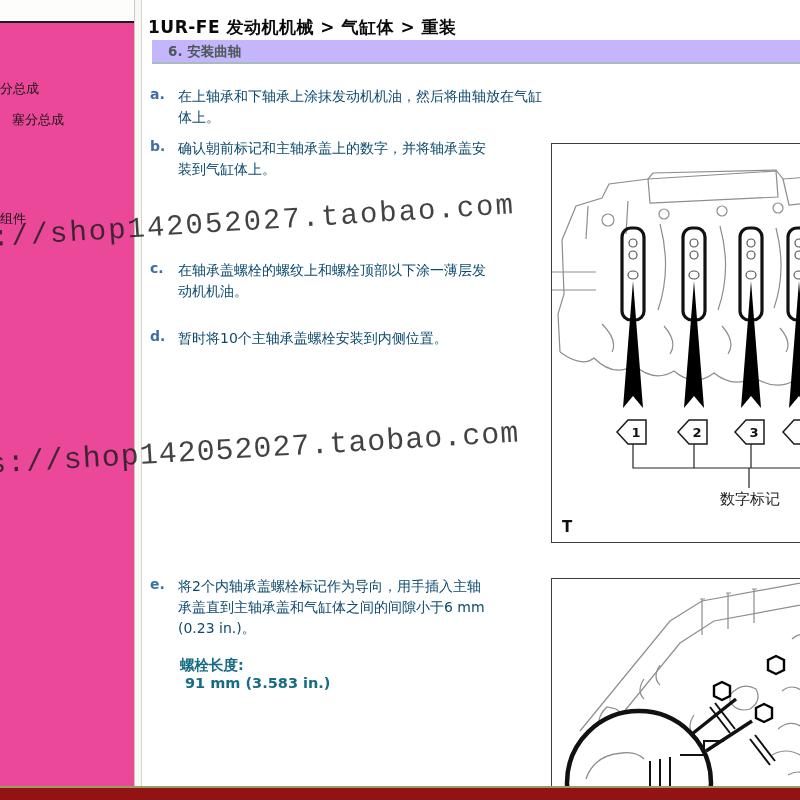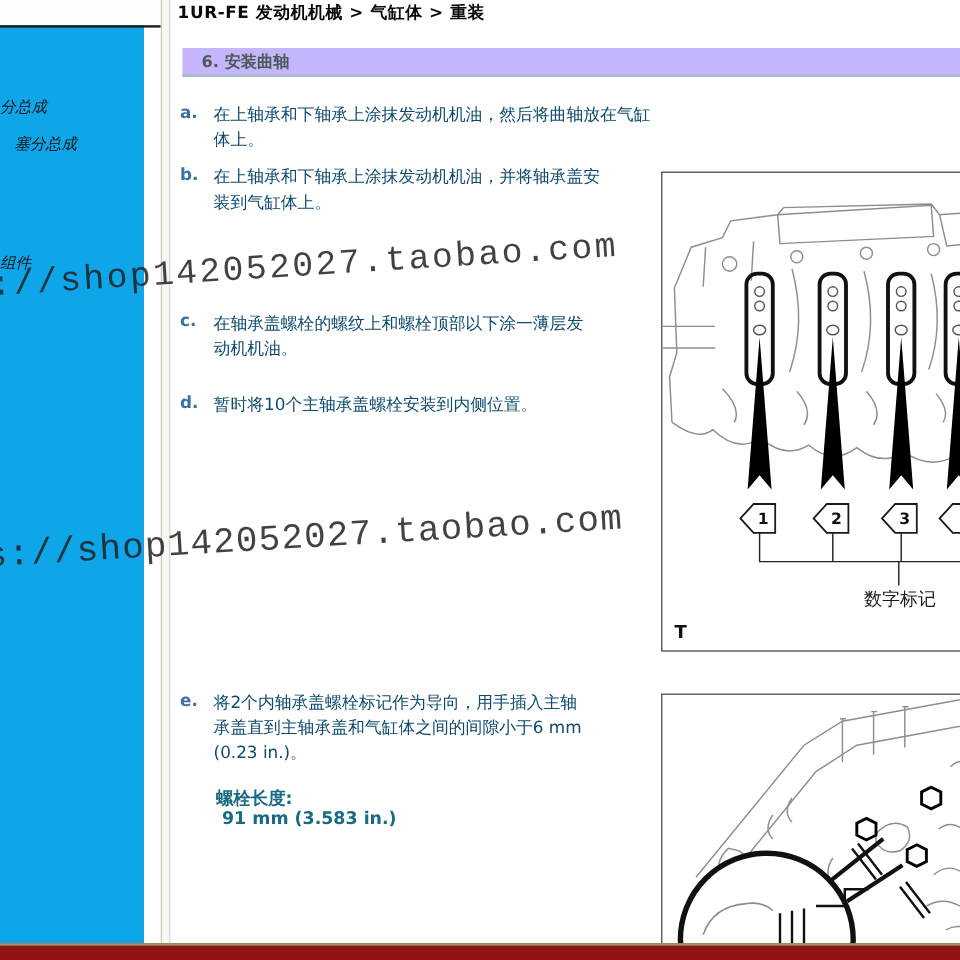--- a/index.html
+++ b/index.html
@@ -1,32 +1,32 @@
 <!DOCTYPE html>
 <html><head>
 <meta charset="utf-8">
 <style>
   html,body{margin:0;padding:0;}
   body{width:800px;height:800px;overflow:hidden;position:relative;background:#fff;
        font-family:"DejaVu Sans","Liberation Sans",sans-serif;}
   .stage{position:absolute;inset:0;width:800px;height:800px;overflow:hidden;}
 
   
-  .sidebar{position:absolute;left:0;top:0;width:120px;height:800px;background:#0ea5e9;font-style:italic;}
+  .sidebar{position:absolute;left:0;top:0;width:134px;height:800px;background:#ec4899;}
   .sidebar-top{position:absolute;left:0;top:0;width:134px;height:21px;background:#fdfdfb;}
   .sidebar-rule{position:absolute;left:0;top:21px;width:134px;height:2px;background:#1c1c1c;}
   .side-item{position:absolute;left:0;font-size:13px;color:#141414;white-space:nowrap;cursor:pointer;}
   .side-item.i0{top:80px;}
   .side-item.i1{top:111px;padding-left:12px;}
   .side-item.i2{top:210px;}
   .splitter{position:absolute;left:134px;top:0;width:8px;height:800px;background:#f7f7f4;
             border-left:1px solid #c9c9c2;border-right:1px solid #d6d6d0;box-sizing:border-box;}
 
   
-  .breadcrumb{position:absolute;left:148px;top:2px;font-size:14px;font-weight:bold;color:#0a0a0a;letter-spacing:.5px;text-align:right;}
+  .breadcrumb{position:absolute;left:148px;top:16px;font-size:17px;font-weight:bold;color:#0a0a0a;letter-spacing:.5px;text-align:right;}
   .section-bar{position:absolute;left:152px;top:40px;width:648px;height:24px;background:#c4b5fd;
                border-bottom:2px solid #a9bac0;box-sizing:border-box;}
   .section-bar span{display:block;padding:3px 0 0 16px;font-size:13.5px;font-weight:bold;color:#4c5a57;}
 
   
   .step{position:absolute;left:150px;width:400px;}
   .step .letter{position:absolute;left:0;top:0;color:#3c70a4;font-weight:bold;font-size:14px;}
   .step .txt{display:block;margin-left:28px;font-size:14px;line-height:21px;color:#0c4a6e;white-space:pre-line;}
   .s-a{top:86px;} .s-b{top:138px;} .s-c{top:260px;} .s-d{top:328px;} .s-e{top:576px;}
 
@@ -73,21 +73,21 @@
   <div class="section-bar">
     <span>6. 安装曲轴</span>
   </div>
 
   <div class="step s-a">
     <span class="letter">a.</span>
     <span class="txt">在上轴承和下轴承上涂抹发动机机油，然后将曲轴放在气缸体上。</span>
   </div>
   <div class="step s-b">
     <span class="letter">b.</span>
-    <span class="txt">在上轴承和下轴承上涂抹发动机机油，并将轴承盖安
+    <span class="txt">确认朝前标记和主轴承盖上的数字，并将轴承盖安
 装到气缸体上。</span>
   </div>
 
 
   <div class="step s-c">
     <span class="letter">c.</span>
     <span class="txt">在轴承盖螺栓的螺纹上和螺栓顶部以下涂一薄层发
 动机机油。</span>
   </div>
   <div class="step s-d">

